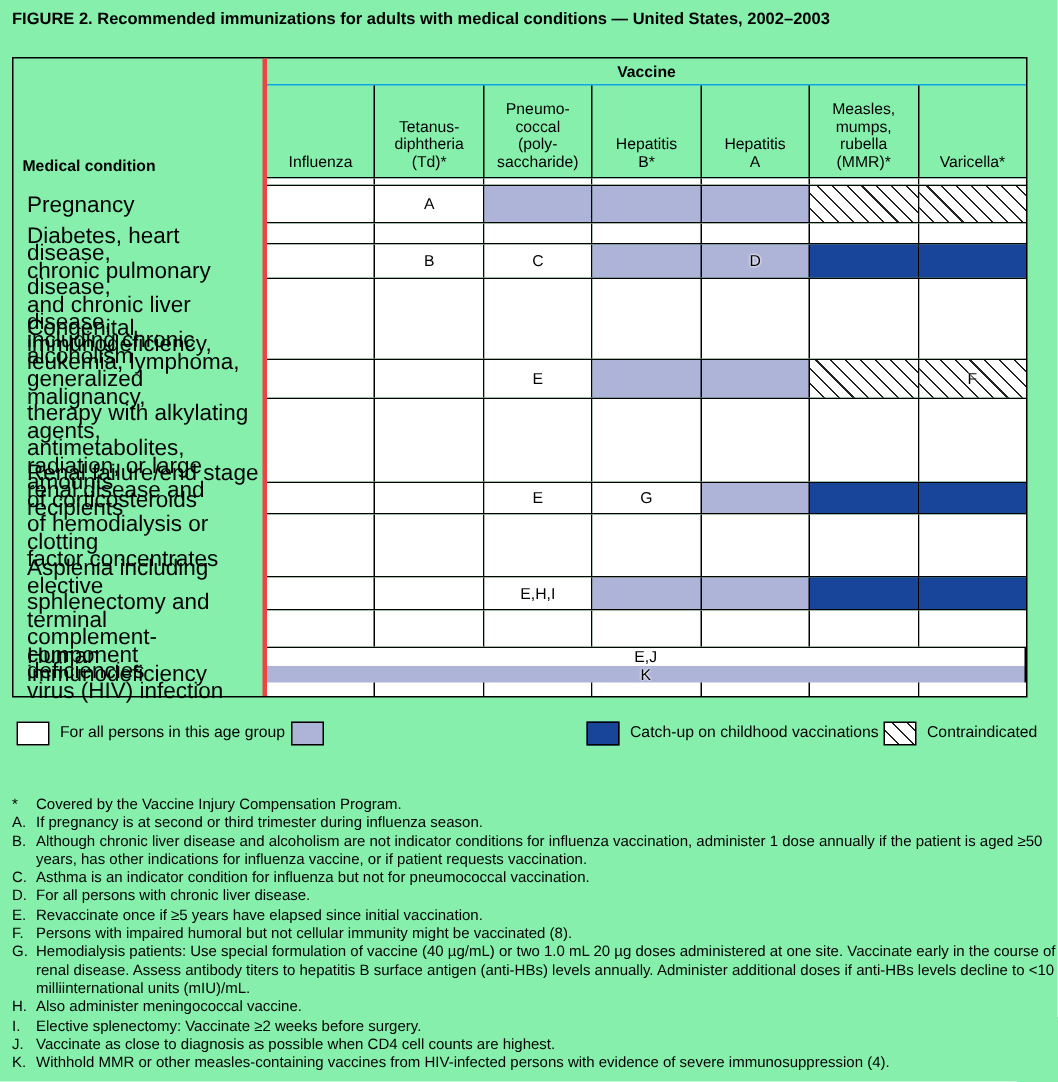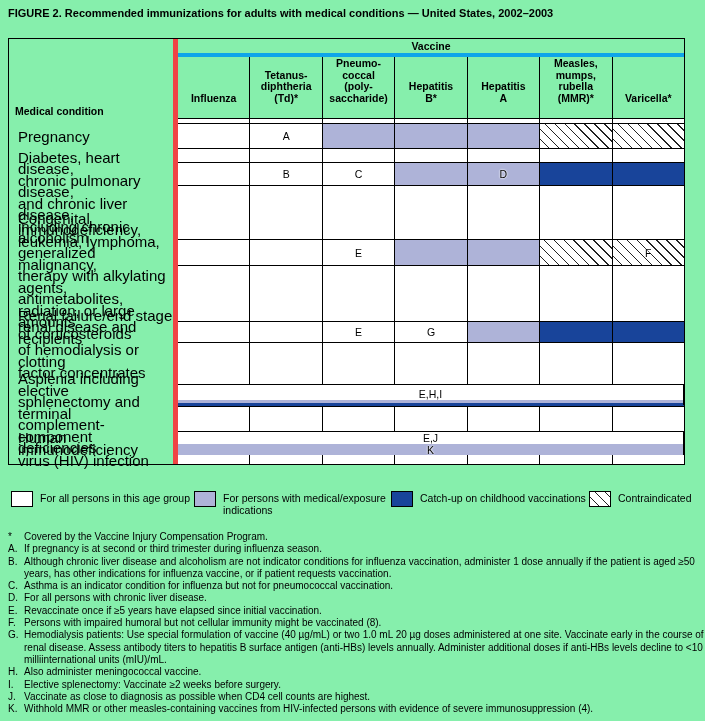--- a/index.html
+++ b/index.html
@@ -3,48 +3,48 @@
 <meta charset="utf-8">
 <style>
   html,body{margin:0;padding:0;background:#fff;}
   .page{position:relative;width:705px;height:721px;background:#86efac;
         font-family:"Liberation Sans",sans-serif;color:#000;overflow:hidden;}
   .title{position:absolute;left:8px;top:7px;font-size:11px;font-weight:bold;}
 
   .imm-table{position:absolute;left:8px;top:38px;width:677px;height:427px;
              border:1px solid #000;box-sizing:border-box;}
   .cond-col{position:absolute;left:0;top:0;width:169px;height:425px;
-            border-right:5px solid #ef4444;box-sizing:border-box;}
+            border-right:3px solid #ef4444;box-sizing:border-box;}
   .cond-header{position:absolute;left:6px;top:66px;font-size:10.5px;font-weight:bold;}
   .cond{position:absolute;left:9px;font-size:15px;line-height:11.5px;white-space:pre-line;}
 
   .vaccine-cell{position:absolute;left:169px;top:0;width:506px;height:18px;
-                border-bottom:4px solid #0ea5e9;box-sizing:border-box;
+                border-bottom:1px solid #0ea5e9;box-sizing:border-box;
                 display:flex;align-items:center;justify-content:center;
                 font-size:10.5px;font-weight:bold;}
   .vheaders{position:absolute;left:169px;top:18px;width:506px;height:62px;display:flex;}
   .vheader{flex:1;border-right:1px solid #000;border-bottom:1px solid #000;box-sizing:border-box;
            display:flex;align-items:flex-end;justify-content:center;text-align:center;
-           font-size:10.5px;font-weight:bold;line-height:11.5px;white-space:pre-line;
-           padding-bottom:14px;}
+           font-size:10.5px;font-weight:normal;line-height:11.5px;white-space:pre-line;
+           padding-bottom:4px;}
   .vheader:last-child{border-right:none;}
 
   .grid{position:absolute;left:169px;top:80px;width:506px;height:345px;}
   .grow{display:flex;border-bottom:1px solid #000;box-sizing:border-box;}
   .grow:last-child{border-bottom:none;}
   .gcell{flex:1;border-right:1px solid #000;box-sizing:border-box;
          display:flex;align-items:center;justify-content:center;font-size:10.5px;
          text-shadow:0 0 2px #fff,0 0 2px #fff;}
   .gcell:last-child{border-right:none;}
   [data-fill="plain"]{background:#ffffff;}
   [data-fill="medical"]{background:#aeb3d8;}
   [data-fill="catchup"]{background:#18449a;}
   [data-fill="contra"]{background:repeating-linear-gradient(45deg,#ffffff 0px,#ffffff 6px,#222222 6px,#222222 7px);}
 
-  .legend{position:absolute;left:0;top:480px;width:705px;height:42px;margin-top:10px;}
+  .legend{position:absolute;left:0;top:480px;width:705px;height:42px;}
   .legend-item{position:absolute;top:0;display:flex;align-items:flex-start;}
   .swatch{width:22px;height:16px;border:1px solid #000;box-sizing:border-box;flex:none;margin-top:1px;}
   .legend-label{margin-left:7px;font-size:10.5px;line-height:12px;margin-top:2px;}
 
   .footnotes{position:absolute;left:8px;top:531px;width:697px;}
   .fn{display:flex;font-size:10px;line-height:12.3px;}
   .fn-label{width:16px;flex:none;}
   .fn-text{flex:1;}
 </style>
 </head>
@@ -179,21 +179,21 @@
         </div>
         <div class="grow" style="height: 42px;">
           <div class="gcell" data-fill="plain"></div>
           <div class="gcell" data-fill="plain"></div>
           <div class="gcell" data-fill="plain"></div>
           <div class="gcell" data-fill="plain"></div>
           <div class="gcell" data-fill="plain"></div>
           <div class="gcell" data-fill="plain"></div>
           <div class="gcell" data-fill="plain"></div>
         </div>
-        <div class="grow" style="height: 22px; flex-direction: column;">
+        <div class="grow" style="height: 22px;">
           <div class="gcell" data-fill="plain"></div>
           <div class="gcell" data-fill="plain"></div>
           <div class="gcell" data-fill="plain">E,H,I</div>
           <div class="gcell" data-fill="medical"></div>
           <div class="gcell" data-fill="medical"></div>
           <div class="gcell" data-fill="catchup"></div>
           <div class="gcell" data-fill="catchup"></div>
         </div>
         <div class="grow" style="height: 25px;">
           <div class="gcell" data-fill="plain"></div>
@@ -225,21 +225,20 @@
       </div>
   </div>
 
   <div class="legend">
       <div class="legend-item" style="left: 11px;">
         <div class="swatch" data-fill="plain"></div>
         <div class="legend-label">For all persons in this age group</div>
       </div>
       <div class="legend-item" style="left: 194px;">
         <div class="swatch" data-fill="medical"></div>
-        <div class="legend-label" style="width: 178px;">For persons with medical/exposure indications</div>
       </div>
       <div class="legend-item" style="left: 391px;">
         <div class="swatch" data-fill="catchup"></div>
         <div class="legend-label">Catch-up on childhood vaccinations</div>
       </div>
       <div class="legend-item" style="left: 589px;">
         <div class="swatch" data-fill="contra"></div>
         <div class="legend-label">Contraindicated</div>
       </div>
     </div>

